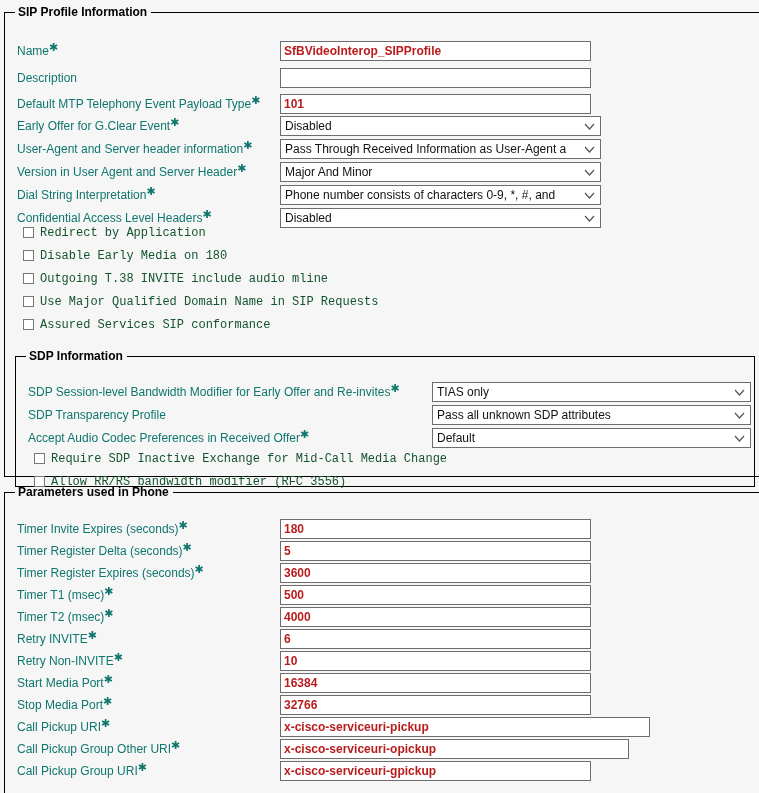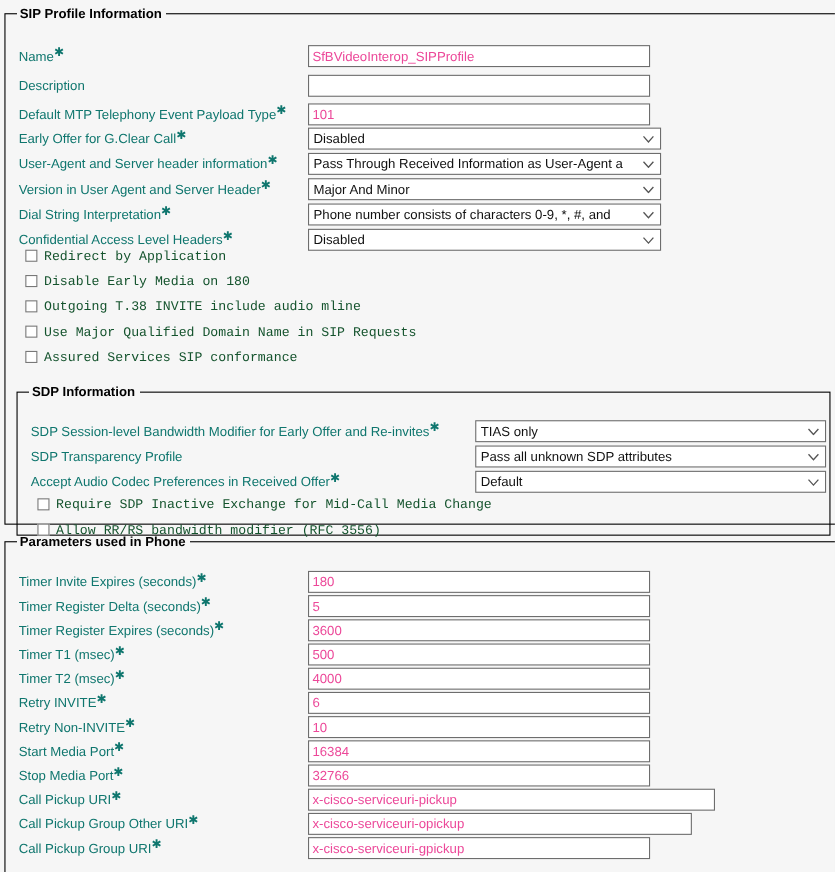--- a/index.html
+++ b/index.html
@@ -90,24 +90,25 @@
 
   
   .txt {
     position: absolute;
     height: 20px;
     box-sizing: border-box;
     border: 1px solid #6d6d6d;
     background: #fff;
     font-family: "Liberation Sans", sans-serif;
     font-size: 12px;
-    color: #ec4899;
+    color: #b91c1c;
     padding: 0 3px;
     line-height: 18px;
     outline: none;
+    font-weight: bold;
   }
 
   
   .sel {
     position: absolute;
     height: 20px;
     box-sizing: border-box;
     border: 1px solid #6d6d6d;
     background: #fff;
     font-size: 12px;
@@ -172,21 +173,21 @@
     <span class="lbl">Description</span>
     <div class="txt" style="left:263px;width:311px;"></div>
   </div>
 
   <div class="row" style="top:75px;left:12px;">
     <span class="lbl"><span>Default MTP Telephony Event Payload Type</span><span class="req">✱</span></span>
     <div class="txt" style="left:263px;width:311px;">101</div>
   </div>
 
   <div class="row" style="top:97px;left:12px;">
-    <span class="lbl"><span>Early Offer for G.Clear Call</span><span class="req">✱</span></span>
+    <span class="lbl"><span>Early Offer for G.Clear Event</span><span class="req">✱</span></span>
     <div class="sel" style="left:263px;width:321px;">
       <span>Disabled</span>
       <span class="caret">
           <svg width="11" height="7" viewBox="0 0 11 7">
             <path d="M1 1 L5.5 6 L10 1" fill="none" stroke="#555" stroke-width="1.2"></path>
           </svg>
         </span>
     </div>
   </div>
 

